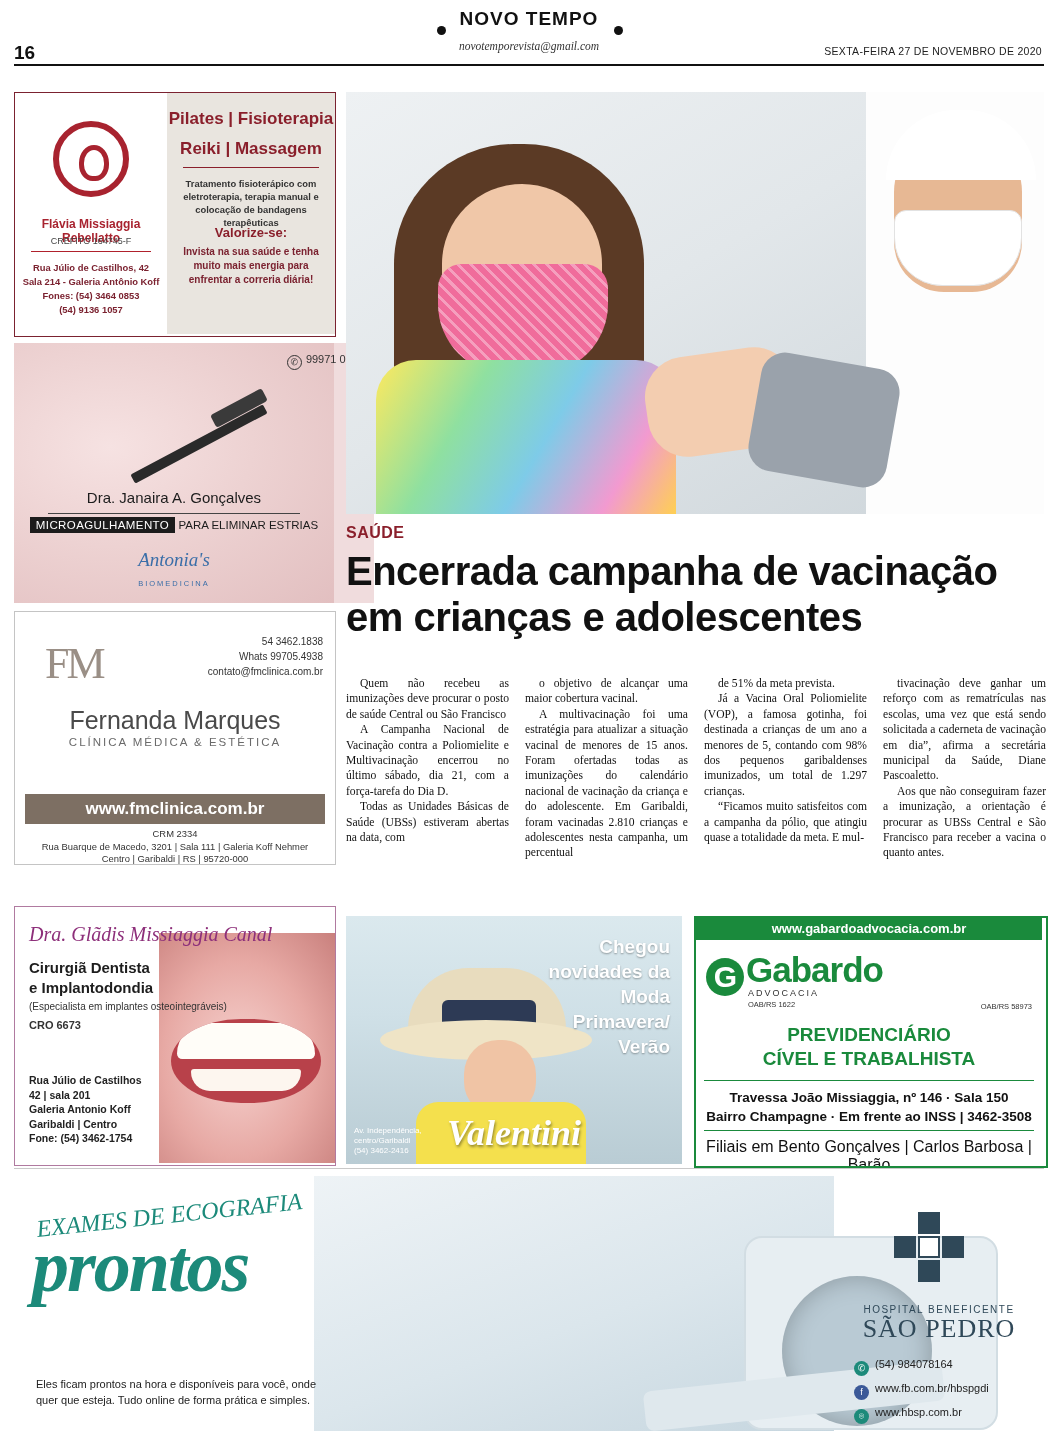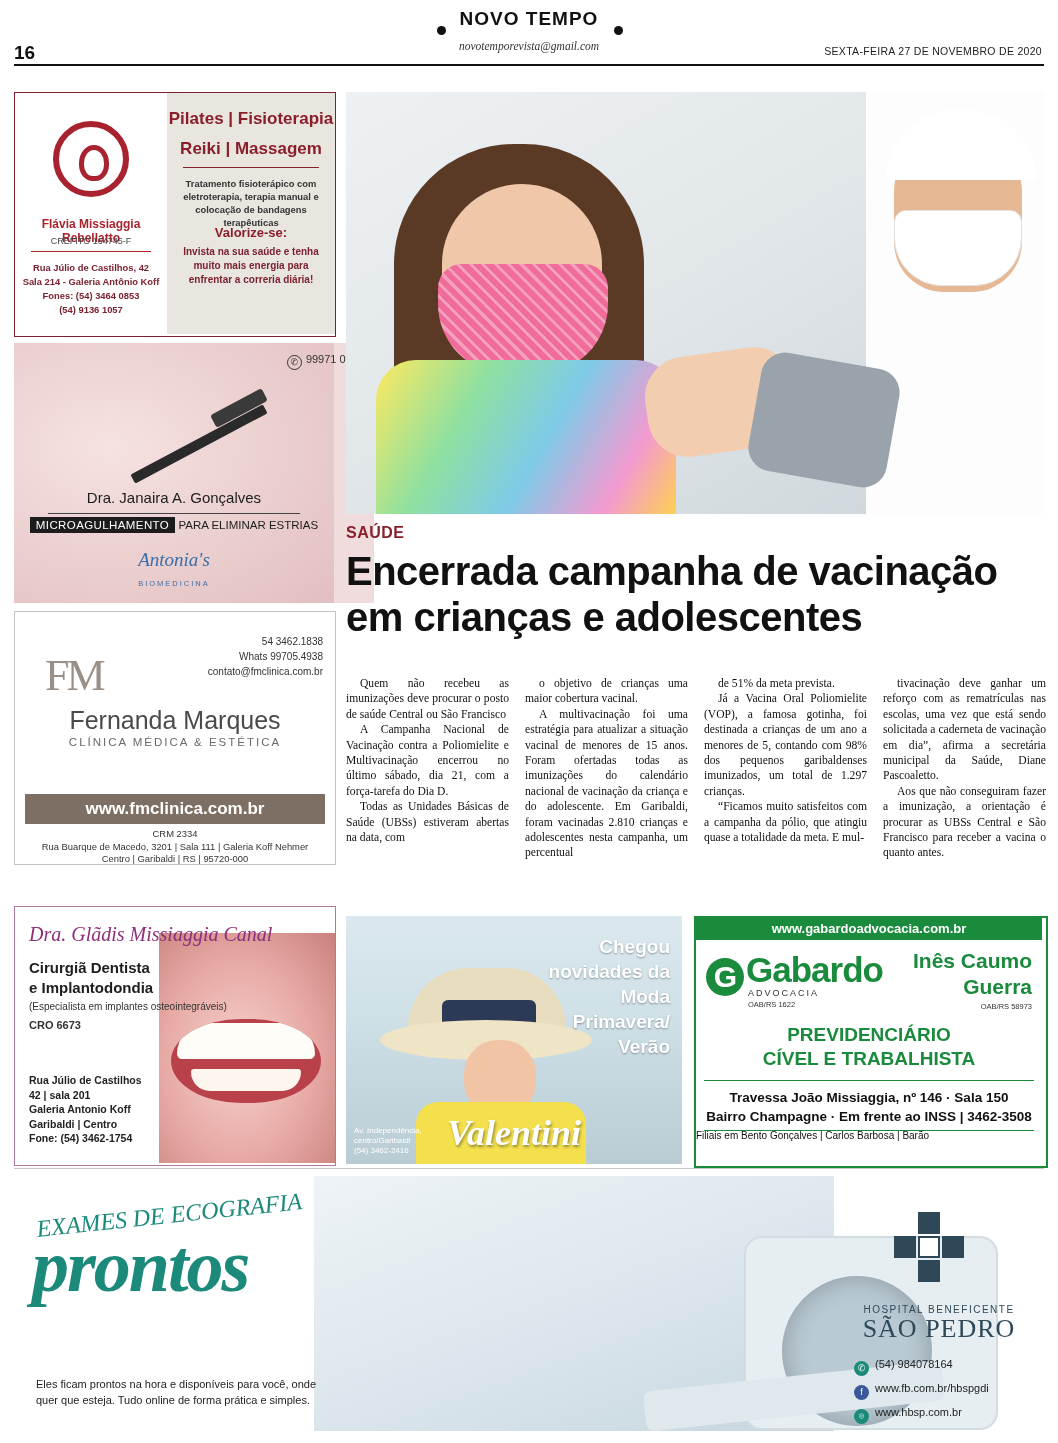--- a/index.html
+++ b/index.html
@@ -65,21 +65,21 @@
   #ad-micro .line{position:absolute;left:34px;top:170px;width:252px;height:1px;background:#444;}
   #ad-micro .tagwrap{position:absolute;left:0;top:176px;width:320px;text-align:center;font-size:11.5px;color:#1c1c1c;}
   #ad-micro .tag{background:#1c1c1c;color:#fff;padding:2px 6px;font-size:11.5px;letter-spacing:.4px;}
   #ad-micro .brand{position:absolute;left:0;top:206px;width:320px;text-align:center;
     font-family:"Liberation Serif",serif;font-style:italic;font-size:19px;color:#3a6ea8;}
   #ad-micro .brandsub{position:absolute;left:0;top:236px;width:320px;text-align:center;font-size:7.5px;
     letter-spacing:2px;color:#3a6ea8;}
 
   
   #ad-fm{left:14px;top:611px;width:320px;height:252px;border:1px solid #c4c4c4;}
-  #ad-fm .fmlogo{position:absolute;left:30px;top:38px;font-family:"Liberation Serif",serif;
+  #ad-fm .fmlogo{position:absolute;left:30px;top:26px;font-family:"Liberation Serif",serif;
     font-size:44px;color:#9a8f86;letter-spacing:-3px;}
   #ad-fm .contact{position:absolute;right:12px;top:22px;text-align:right;font-size:10px;color:#333;line-height:15px;}
   #ad-fm .fmname{position:absolute;left:0;top:94px;width:320px;text-align:center;
     font-size:25px;color:#4a4a4a;font-family:"Liberation Sans",sans-serif;}
   #ad-fm .fmsub{position:absolute;left:0;top:124px;width:320px;text-align:center;
     font-size:11.5px;color:#6a6a6a;letter-spacing:2px;}
   #ad-fm .fmcheck{position:absolute;left:0;top:148px;width:320px;text-align:center;
     font-size:10px;color:#555;line-height:14px;}
   #ad-fm .fmbar{position:absolute;left:10px;top:182px;width:300px;height:30px;background:#7d6f63;}
   #ad-fm .fmbar span{display:block;text-align:center;color:#fff;line-height:30px;font-size:17px;font-weight:bold;}
@@ -179,21 +179,21 @@
     font-weight:bold;line-height:26px;}
   #ad-gabardo .oab2{position:absolute;right:14px;top:84px;font-size:7.5px;color:#333;}
   #ad-gabardo .area1{position:absolute;left:0;top:106px;width:346px;text-align:center;
     font-size:19px;font-weight:bold;color:#1a8a3c;}
   #ad-gabardo .area2{position:absolute;left:0;top:130px;width:346px;text-align:center;
     font-size:19px;font-weight:bold;color:#1a8a3c;}
   #ad-gabardo .grule{position:absolute;left:8px;top:162px;width:330px;height:1px;background:#1a8a3c;}
   #ad-gabardo .addr1{position:absolute;left:0;top:170px;width:346px;text-align:center;font-size:13.5px;
     font-weight:bold;color:#111;line-height:19px;}
   #ad-gabardo .grule2{position:absolute;left:8px;top:212px;width:330px;height:1px;background:#1a8a3c;}
-  #ad-gabardo .fil{position:absolute;left:0;top:212px;width:346px;text-align:left;font-size:10px;
+  #ad-gabardo .fil{position:absolute;left:0;top:220px;width:346px;text-align:center;font-size:16px;
     color:#111;}
 
   
   #ad-hsp{left:14px;top:1176px;width:1030px;height:255px;overflow:hidden;background:#fff;}
   #ad-hsp .photo{position:absolute;left:300px;top:0;width:520px;height:255px;
     background:linear-gradient(160deg,#eef3f6 0%,#dbe6ec 55%,#c6d6df 100%);}
   #ad-hsp .scanner{position:absolute;left:430px;top:60px;width:250px;height:190px;background:#e7eef2;
     border-radius:18px;border:2px solid #d2dde3;}
   #ad-hsp .bore{position:absolute;left:468px;top:100px;width:150px;height:150px;background:#b9cad4;
     border-radius:50%;box-shadow:inset 0 0 26px rgba(0,0,0,.25);}
@@ -318,21 +318,21 @@
   <div class="kicker">SAÚDE</div>
   <div class="headline">Encerrada campanha de vacinação em crianças e adolescentes</div>
 
   <div class="cols">
     <div class="col">
       <p>Quem não recebeu as imunizações deve procurar o posto de saúde Central ou São Francisco</p>
       <p>A Campanha Nacional de Vacinação contra a Poliomielite e Multivacinação encerrou no último sábado, dia 21, com a força-tarefa do Dia D.</p>
       <p>Todas as Unidades Básicas de Saúde (UBSs) estiveram abertas na data, com</p>
     </div>
     <div class="col">
-      <p>o objetivo de crianças uma maior cobertura vacinal.</p>
+      <p>o objetivo de alcançar uma maior cobertura vacinal.</p>
       <p>A multivacinação foi uma estratégia para atualizar a situação vacinal de menores de 15 anos. Foram ofertadas todas as imunizações do calendário nacional de vacinação da criança e do adolescente. Em Garibaldi, foram vacinadas 2.810 crianças e adolescentes nesta campanha, um percentual</p>
     </div>
     <div class="col">
       <p>de 51% da meta prevista.</p>
       <p>Já a Vacina Oral Poliomielite (VOP), a famosa gotinha, foi destinada a crianças de um ano a menores de 5, contando com 98% dos pequenos garibaldenses imunizados, um total de 1.297 crianças.</p>
       <p>“Ficamos muito satisfeitos com a campanha da pólio, que atingiu quase a totalidade da meta. E mul-</p>
     </div>
     <div class="col">
       <p>tivacinação deve ganhar um reforço com as rematrículas nas escolas, uma vez que está sendo solicitada a caderneta de vacinação em dia”, afirma a secretária municipal da Saúde, Diane Pascoaletto.</p>
       <p>Aos que não conseguiram fazer a imunização, a orientação é procurar as UBSs Central e São Francisco para receber a vacina o quanto antes.</p>
@@ -357,22 +357,20 @@
 (54) 3462-2416</div>
   </div>
 
   <div class="ad" id="ad-gabardo">
     <div class="site">www.gabardoadvocacia.com.br</div>
     <div class="gb">
       <span class="g">G</span><span>Gabardo</span>
     </div>
     <div class="gsub">ADVOCACIA</div>
     <div class="oab1">OAB/RS 1622</div>
-    <div class="ines" style="white-space:pre-line">Inês Caumo
-Guerra</div>
     <div class="oab2">OAB/RS 58973</div>
     <div class="area1">PREVIDENCIÁRIO</div>
     <div class="area2">CÍVEL E TRABALHISTA</div>
     <div class="grule"></div>
     <div class="addr1" style="white-space:pre-line">Travessa João Missiaggia, nº 146 · Sala 150
 Bairro Champagne · Em frente ao INSS | 3462-3508</div>
     <div class="grule2"></div>
     <div class="fil">Filiais em Bento Gonçalves | Carlos Barbosa | Barão</div>
   </div>
 

